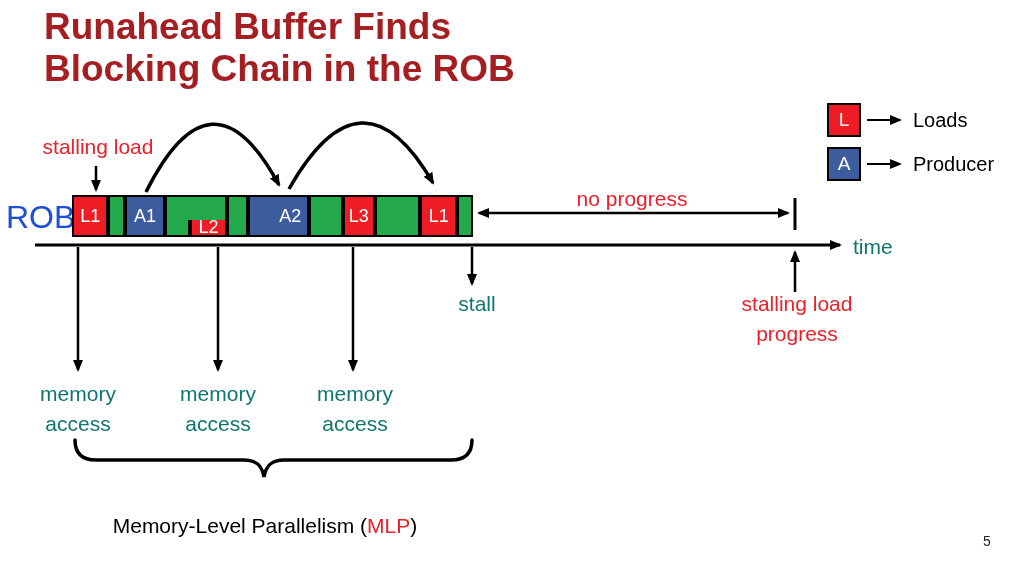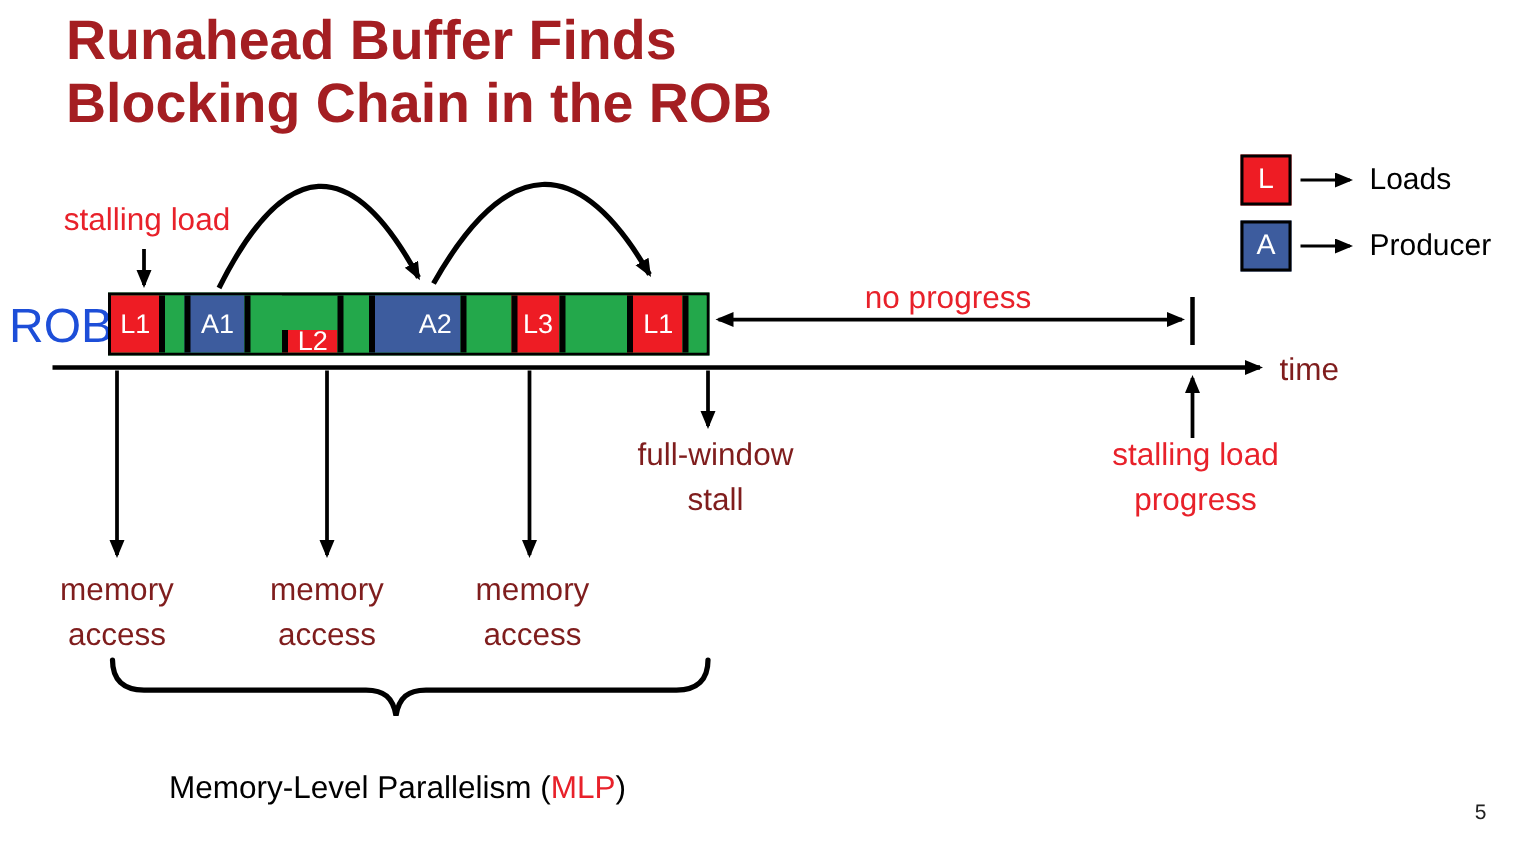--- a/index.html
+++ b/index.html
@@ -23,21 +23,21 @@
   #rob-row{left:72px;top:195px;width:401px;height:42px;display:flex;
            border:2px solid #000;box-sizing:border-box;background:#23A84B;}
   .rob-cell{display:flex;align-items:center;justify-content:center;
             color:#fff;font-size:18px;box-sizing:border-box;border-left:4px solid #000000;}
   .rob-cell:first-child{border-left:none;}
   .rob-cell[data-type="load"]{background:#EE1C24;}
   .rob-cell[data-type="producer"]{background:#3D5C9E;}
   .rob-cell[data-type="empty"]{background:#23A84B;}
 
   
-  .lbl{font-size:21px;color:#7f1d1d;line-height:30px;text-align:center;}
+  .lbl{font-size:21px;color:#0f766e;line-height:30px;text-align:center;}
   .red{color:#E8212A;}
   #rob-label{left:6px;top:199px;font-size:32px;color:#1d4ed8;}
   #stalling-load{left:27px;top:132px;width:142px;}
   #no-progress{left:550px;top:184px;width:164px;}
   #time-label{left:853px;top:232px;text-align:left;}
   #full-window{left:407px;top:289px;width:140px;}
   #load-returns{left:722px;top:289px;width:150px;}
   .mem-label{top:379px;width:120px;}
   #mem1{left:18px;} #mem2{left:158px;} #mem3{left:295px;}
   #mlp-label{left:60px;top:514px;width:410px;font-size:21px;text-align:center;color:#000;}
@@ -88,21 +88,20 @@
     <div class="rob-cell" style="flex:50 0 0;" data-type="empty"></div>
     <div class="rob-cell" style="flex:40 0 0;" data-type="load">L1</div>
     <div class="rob-cell" style="flex:14 0 0;" data-type="empty"></div>
   </div>
 
   <div class="abs lbl red" id="stalling-load">stalling load</div>
   <div class="abs lbl red" id="no-progress">no progress</div>
   <div class="abs lbl" id="time-label">time</div>
 
   <div class="abs lbl" id="full-window">
-    <div>full-window</div>
     <div>stall</div>
   </div>
 
   <div class="abs lbl red" id="load-returns">
     <div>stalling load</div>
     <div>progress</div>
   </div>
 
   <div class="abs lbl mem-label" id="mem1">
     <div>memory</div>

